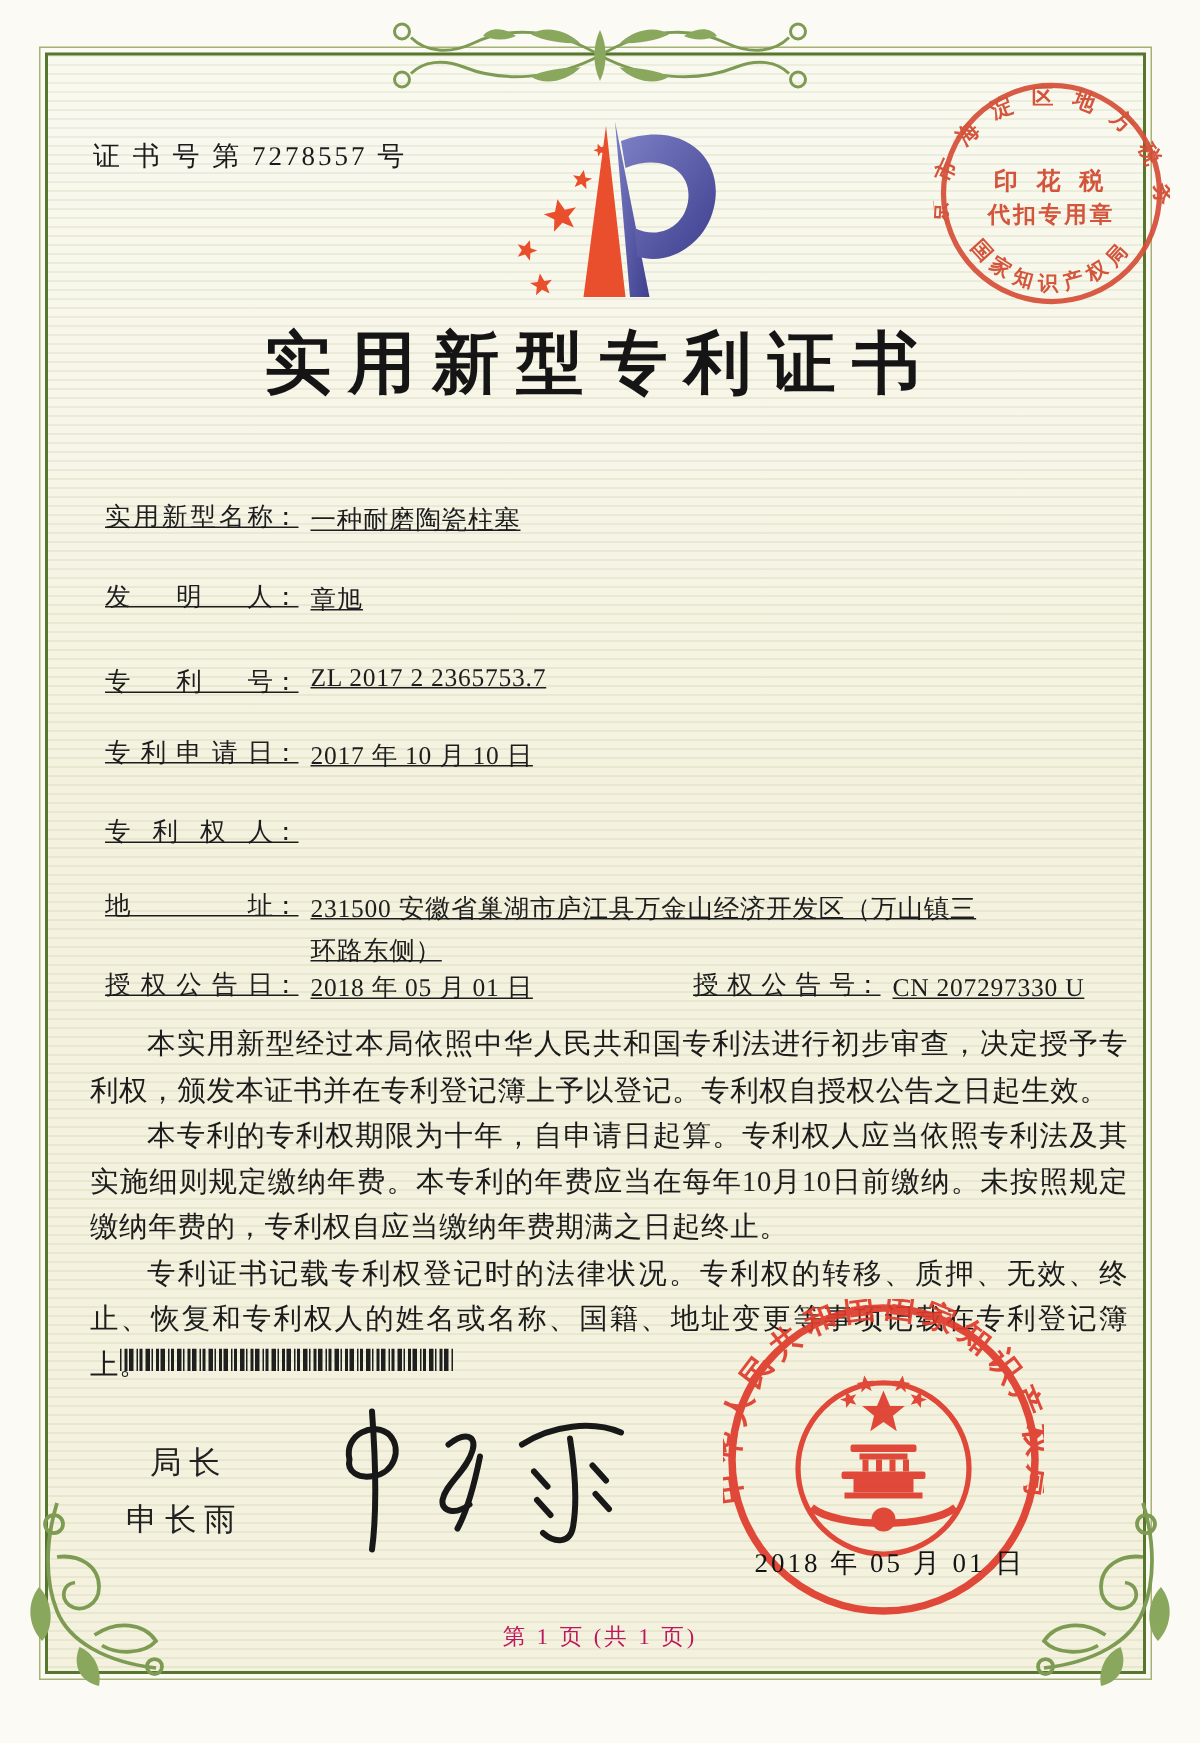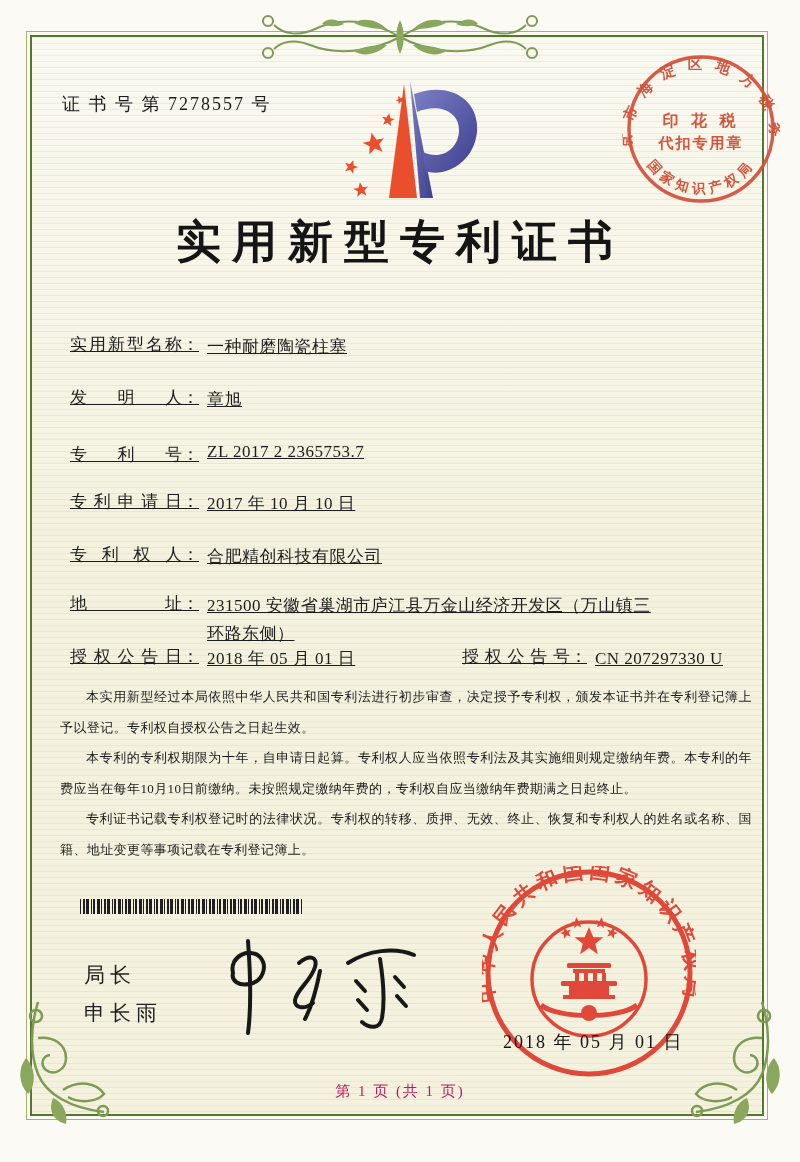--- a/index.html
+++ b/index.html
@@ -25,21 +25,21 @@
 
   .row{position:absolute;left:70px;display:flex;font-size:17px;color:#1d1d1d;width:600px;text-decoration:underline;}
   .flabel{display:inline-block;width:112px;text-align:justify;text-align-last:justify;flex:0 0 112px;}
   .colon{flex:0 0 auto;margin-right:8px;}
   .fvalue{flex:1 1 auto;letter-spacing:0.5px;line-height:28px;}
   .grp{display:flex;}
   .grp-left{width:392px;flex:0 0 392px;}
   .flabel2{display:inline-block;width:108px;text-align:justify;text-align-last:justify;flex:0 0 108px;}
 
   .body-text{position:absolute;left:60px;top:682px;width:692px;color:#1c1c1c;}
-  .body-text p{margin:0;text-indent:2em;font-size:13px;line-height:30.5px;
+  .body-text p{margin:0;text-indent:2em;font-size:19px;line-height:30.5px;
     text-align:justify;letter-spacing:0.4px;}
 
   .signer{position:absolute;left:84px;font-size:21px;letter-spacing:5px;color:#222;
     font-family:"Liberation Sans",sans-serif;font-weight:500;}
   .date-line{position:absolute;left:503px;top:1030px;font-size:18px;letter-spacing:2px;color:#141414;z-index:6;}
   .footer{position:absolute;left:0;top:1082px;width:800px;text-align:center;
     font-size:15px;letter-spacing:2px;color:#be185d;}
 
   svg{display:block;}
   .abs{position:absolute;}
@@ -153,21 +153,20 @@
     <span class="fvalue">ZL 2017 2 2365753.7</span>
   </div>
   <div class="row" style="top:490px;">
     <span class="flabel">专利申请日</span>
       <span class="colon">：</span>
     <span class="fvalue">2017 年 10 月 10 日</span>
   </div>
   <div class="row" style="top:543px;">
     <span class="flabel">专利权人</span>
       <span class="colon">：</span>
-    <span class="fvalue">合肥精创科技有限公司</span>
   </div>
   <div class="row" style="top:592px;width:585px;">
     <span class="flabel">地址</span>
       <span class="colon">：</span>
     <span class="fvalue">231500 安徽省巢湖市庐江县万金山经济开发区（万山镇三环路东侧）</span>
   </div>
   <div class="row" style="top:645px;width:700px;">
     <span class="grp grp-left">
       <span class="flabel">授权公告日</span>
         <span class="colon">：</span>
@@ -246,21 +245,21 @@
       <rect x="195" y="0" width="3" height="15" fill="#1f1f1f"></rect>
       <rect x="200" y="0" width="1" height="15" fill="#1f1f1f"></rect>
       <rect x="202" y="0" width="2" height="15" fill="#1f1f1f"></rect>
       <rect x="206" y="0" width="3" height="15" fill="#1f1f1f"></rect>
       <rect x="210" y="0" width="1" height="15" fill="#1f1f1f"></rect>
       <rect x="213" y="0" width="2" height="15" fill="#1f1f1f"></rect>
       <rect x="216" y="0" width="3" height="15" fill="#1f1f1f"></rect>
       <rect x="221" y="0" width="1" height="15" fill="#1f1f1f"></rect>
     </svg>
 
-  <div class="signer" style="top:961px;">局长</div>
+  <div class="signer" style="top:961px;margin-left:16px;">局长</div>
   <div class="signer" style="top:999px;">申长雨</div>
 
   <svg class="abs" style="left:215px;top:933px;" width="215" height="108" viewBox="0 0 215 108">
     <g stroke="#181818" stroke-width="4" fill="none" stroke-linecap="round" stroke-linejoin="round">
       <path d="M18,40 C14,23 35,14 45,24 C53,33 48,49 34,51 C24,53 16,48 18,40 Z"></path>
       <path d="M33,8 C35,35 37,70 33,100"></path>
       <path d="M84,30 C95,21 103,24 100,34 C96,48 82,56 80,67 C79,75 89,77 98,70"></path>
       <path d="M105,38 C101,58 97,73 90,86"></path>
       <path d="M133,30 C153,17 180,14 199,22"></path>
       <path d="M165,26 C168,45 170,68 167,85 C165,96 155,96 147,89"></path>

